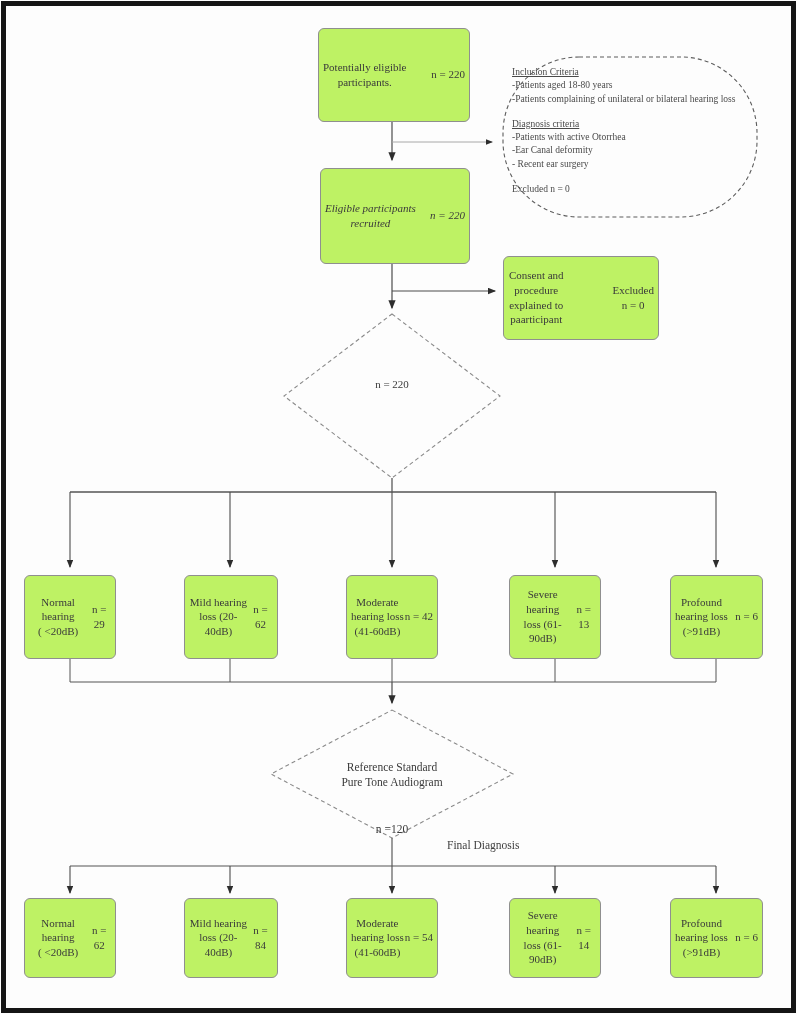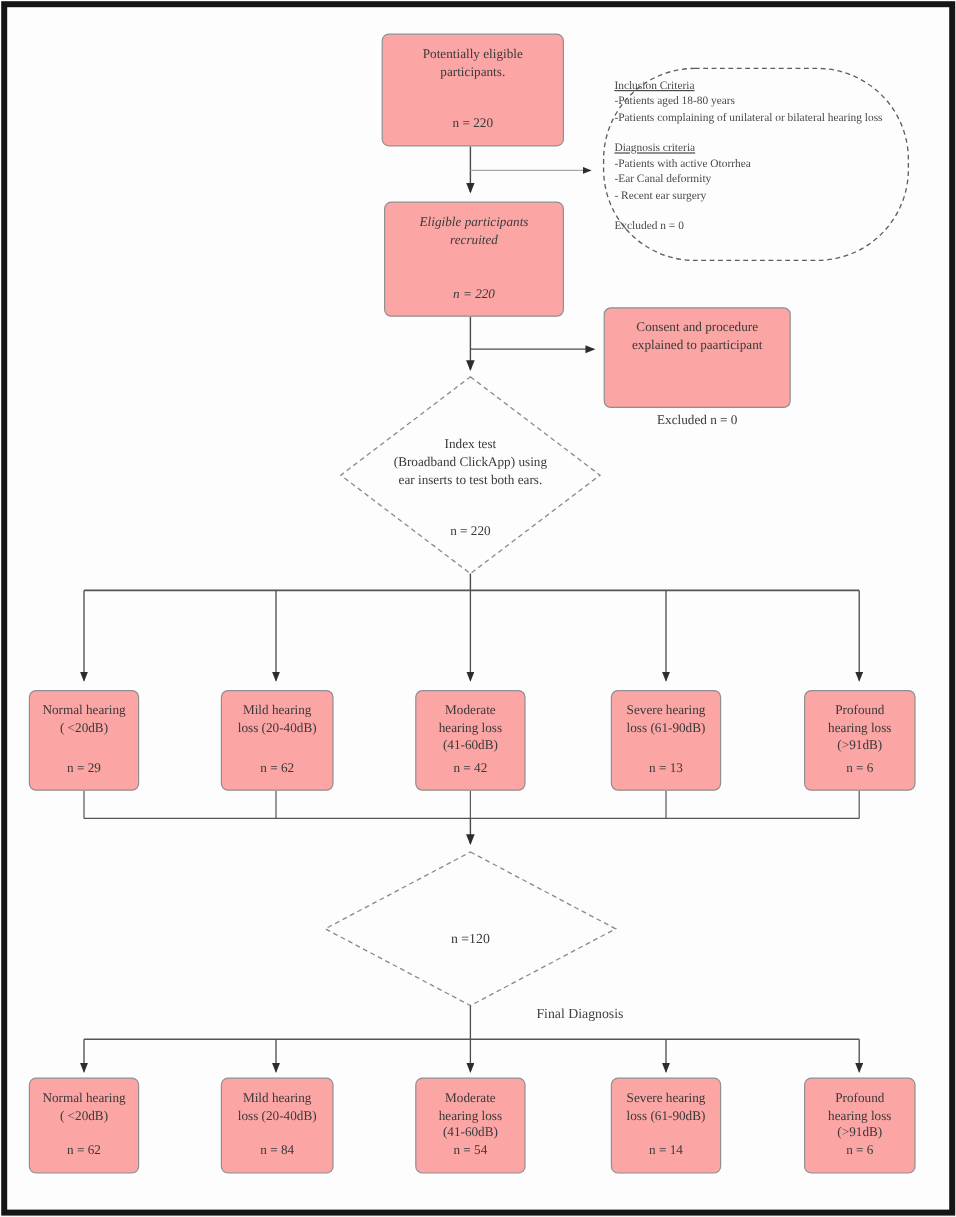--- a/index.html
+++ b/index.html
@@ -4,23 +4,23 @@
 <style>
   html,body{margin:0;padding:0;background:#e8e8e8;}
   .page{
     position:relative;width:797px;height:1014px;background:#fdfdfd;
     font-family:"Liberation Serif","DejaVu Serif",serif;color:#3a3a3a;
     overflow:hidden;
   }
   .frame-border{position:absolute;inset:1px;border:5px solid #151515;pointer-events:none;z-index:5;}
   svg.connectors{position:absolute;left:0;top:0;z-index:1;}
   .node{
-    position:absolute;box-sizing:border-box;background:#fca5a5;
+    position:absolute;box-sizing:border-box;background:#bef264;
     border:1.2px solid #8f8f8f;border-radius:6px;z-index:2;
-    display:flex;flex-direction:column;align-items:center;justify-content:space-between;
+    display:flex;align-items:center;justify-content:space-between;
     text-align:center;font-size:11px;line-height:1.32;
     padding:9px 4px 10px 4px;
   }
   .node .label{white-space:pre-line;}
   .node .nval{white-space:pre-line;}
   .overlay{
     position:absolute;z-index:3;text-align:center;white-space:pre-line;
     font-size:11px;line-height:1.35;
   }
   .ellipse-text{
@@ -108,23 +108,20 @@
     <div class="nval">n = 220</div>
   </div>
 
   <div class="node" style="left:503px;top:256px;width:156px;height:84px;gap:48px;">
     <div class="label">Consent and procedure
 explained to paarticipant</div>
     <div class="nval">Excluded n = 0</div>
   </div>
 
   <div class="overlay" style="left:302px;top:348px;width:180px;">
-    <div>Index test
-(Broadband ClickApp) using
-ear inserts to test both ears.</div>
     <div style="margin-top:14px;">n = 220</div>
   </div>
 
   <div class="node" style="left:24px;top:575px;width:92px;height:84px;">
     <div class="label">Normal hearing
 ( &lt;20dB)</div>
     <div class="nval">n = 29</div>
   </div>
   <div class="node" style="left:184px;top:575px;width:94px;height:84px;">
     <div class="label">Mild hearing
@@ -143,20 +140,22 @@
     <div class="nval">n = 13</div>
   </div>
   <div class="node" style="left:670px;top:575px;width:93px;height:84px;">
     <div class="label">Profound
 hearing loss
 (&gt;91dB)</div>
     <div class="nval">n = 6</div>
   </div>
 
   <div class="overlay" style="left:297px;top:744px;width:190px;font-size:11.5px;">
+    <div>Reference Standard
+Pure Tone Audiogram</div>
     <div style="margin-top:16px;">n =120</div>
   </div>
 
   <div class="freelabel" style="left:399px;top:839px;margin-left:48px;">Final Diagnosis</div>
 
   <div class="node" style="left:24px;top:898px;width:92px;height:80px;">
     <div class="label">Normal hearing
 ( &lt;20dB)</div>
     <div class="nval">n = 62</div>
   </div>

